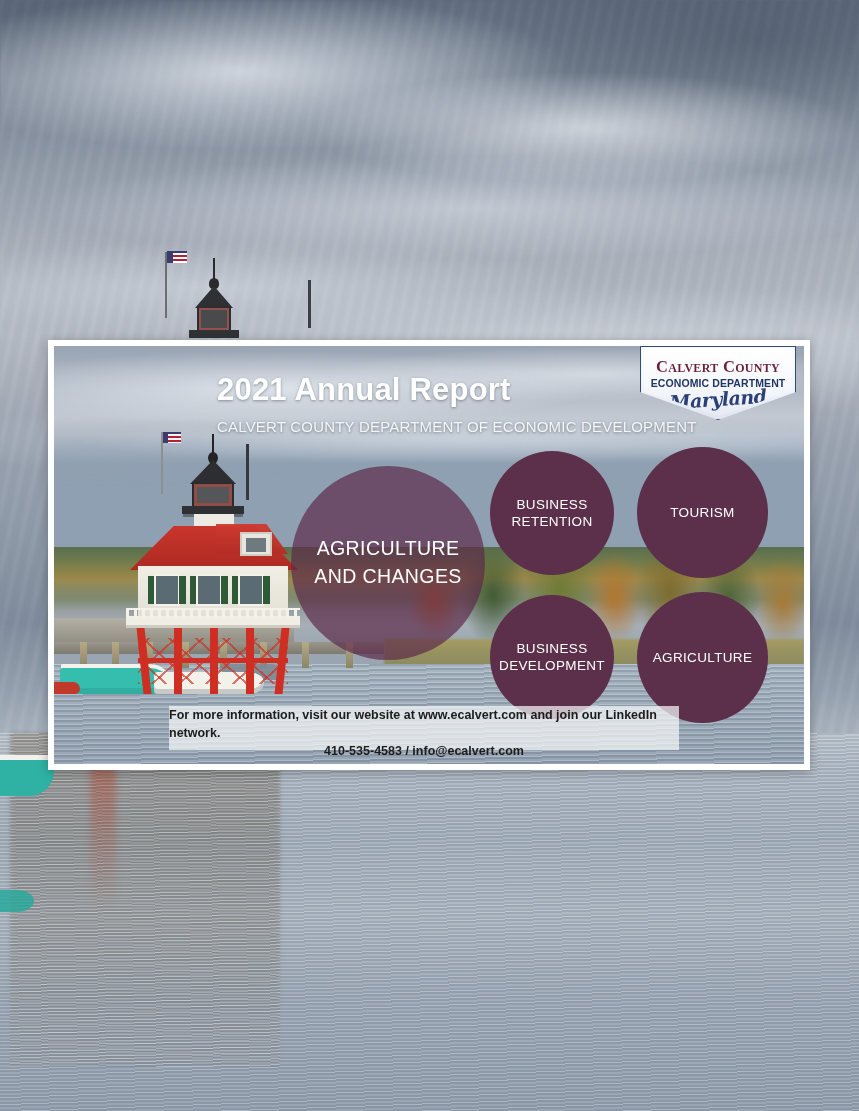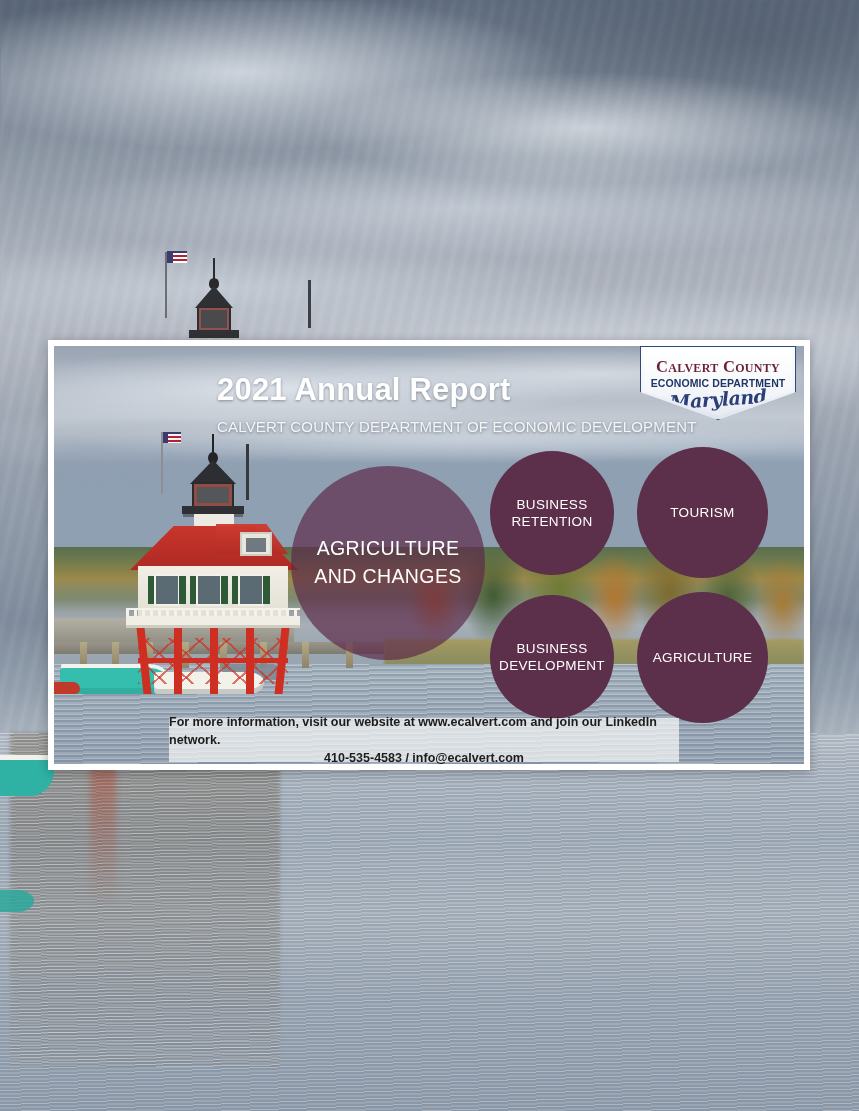--- a/index.html
+++ b/index.html
@@ -348,24 +348,24 @@
     line-height:1.42;
   }
   .circle-solid { background:#5c2f4a; font-size:13.5px; font-weight:400; }
   .c-retention   { left:436px; top:105px; width:124px; height:124px; }
   .c-tourism     { left:583px; top:101px; width:131px; height:131px; }
   .c-bizdev      { left:436px; top:249px; width:124px; height:124px; }
   .c-agriculture { left:583px; top:246px; width:131px; height:131px; }
 
   
   .footer {
-    position:absolute; left:115px; top:372px; width:510px; height:44px;
+    position:absolute; left:115px; top:360px; width:510px; height:44px;
     background: rgba(245,246,247,.72);
     display:flex; flex-direction:column;
-    align-items:center; justify-content:center;
+    align-items:center; 
     color:#1c1c1c;
   }
   .footer-line1 { font-size:12.5px; font-weight:600; line-height:1.45; }
   .footer-line2 { font-size:12.5px; font-weight:700; line-height:1.45; }
 </style>
 </head>
 <body>
 
 <div class="page">
 

